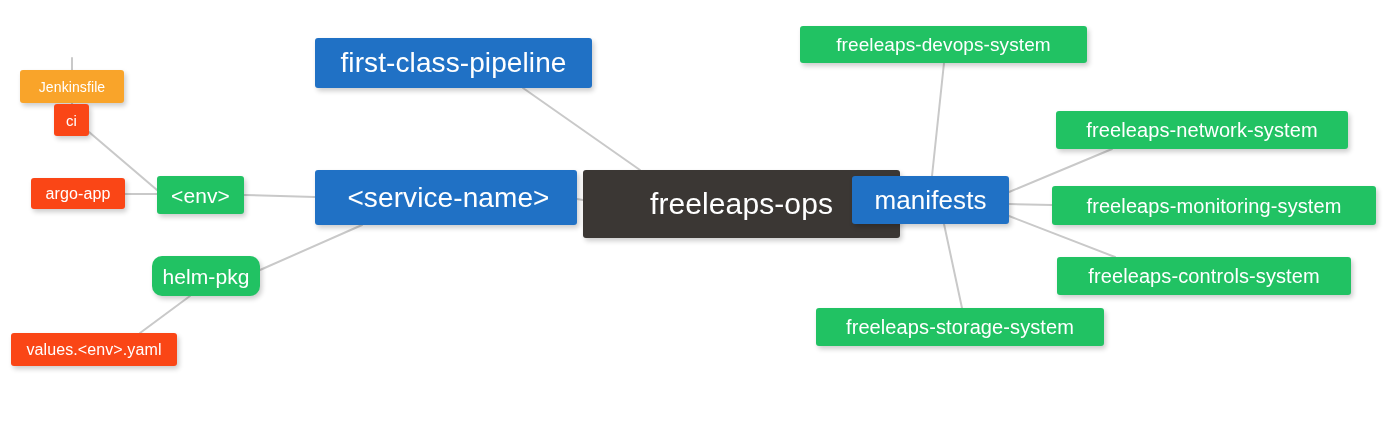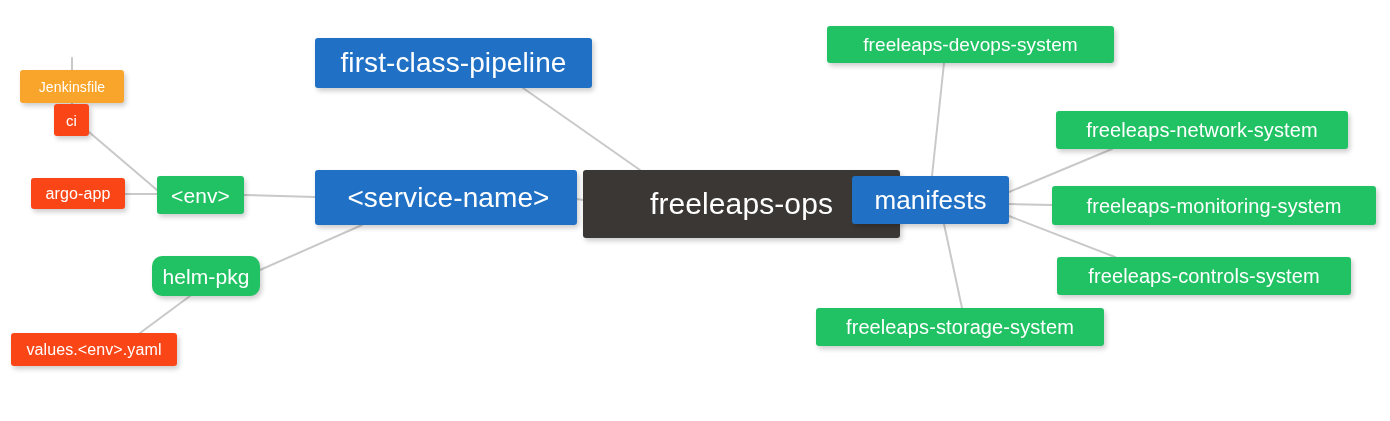--- a/index.html
+++ b/index.html
@@ -88,21 +88,21 @@
       </div>
       <div class="node" style="left: 315px; top: 170px; width: 262px; height: 55px; background: rgb(32, 113, 197); font-size: 28px; padding-left: 15px;">
         <span class="node-label">&lt;service-name&gt;</span>
       </div>
       <div class="node" style="left: 583px; top: 170px; width: 317px; height: 68px; background: rgb(59, 55, 52); font-size: 30px;">
         <span class="node-label">freeleaps-ops</span>
       </div>
       <div class="node" style="left: 852px; top: 176px; width: 157px; height: 48px; background: rgb(32, 113, 197); font-size: 26px;">
         <span class="node-label">manifests</span>
       </div>
-      <div class="node" style="left: 800px; top: 26px; width: 287px; height: 37px; background: rgb(33, 194, 99); font-size: 19px; margin-left: 27px;">
+      <div class="node" style="left: 800px; top: 26px; width: 287px; height: 37px; background: rgb(33, 194, 99); font-size: 19px;">
         <span class="node-label">freeleaps-devops-system</span>
       </div>
       <div class="node" style="left: 1056px; top: 111px; width: 292px; height: 38px; background: rgb(33, 194, 99); font-size: 20px;">
         <span class="node-label">freeleaps-network-system</span>
       </div>
       <div class="node" style="left: 1052px; top: 186px; width: 324px; height: 39px; background: rgb(33, 194, 99); font-size: 20px;">
         <span class="node-label">freeleaps-monitoring-system</span>
       </div>
       <div class="node" style="left: 1057px; top: 257px; width: 294px; height: 38px; background: rgb(33, 194, 99); font-size: 20px;">
         <span class="node-label">freeleaps-controls-system</span>

